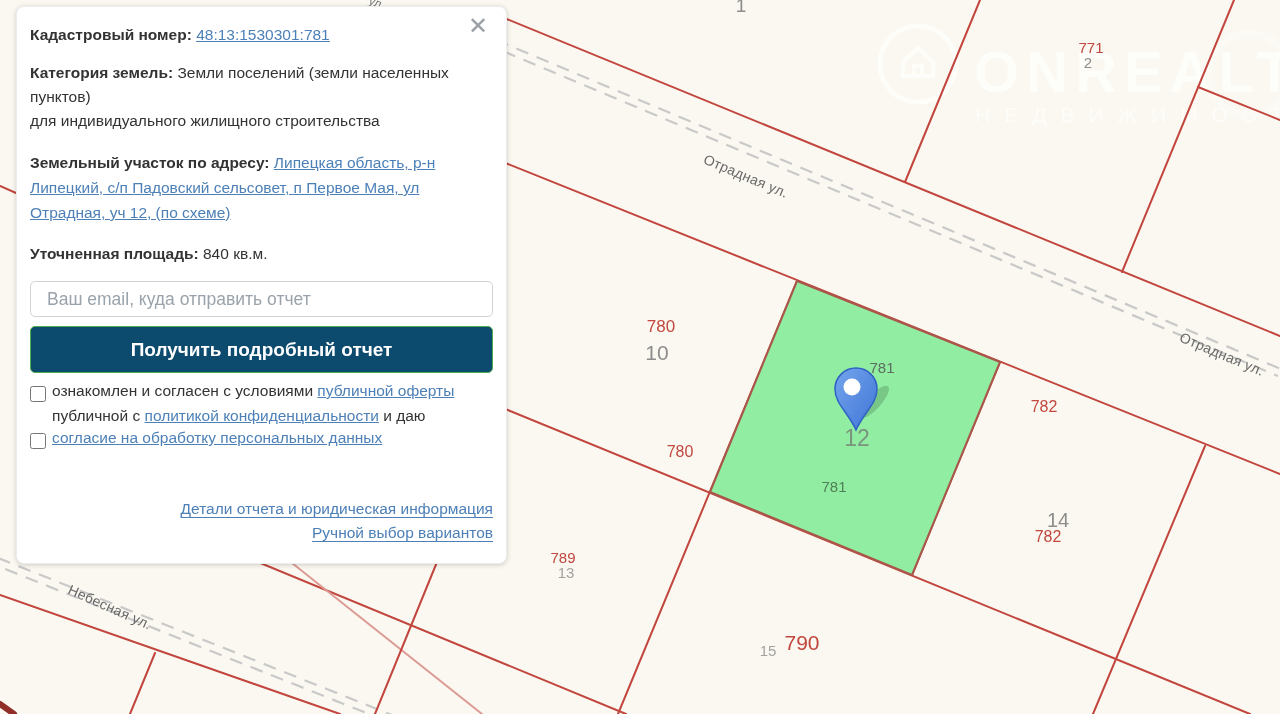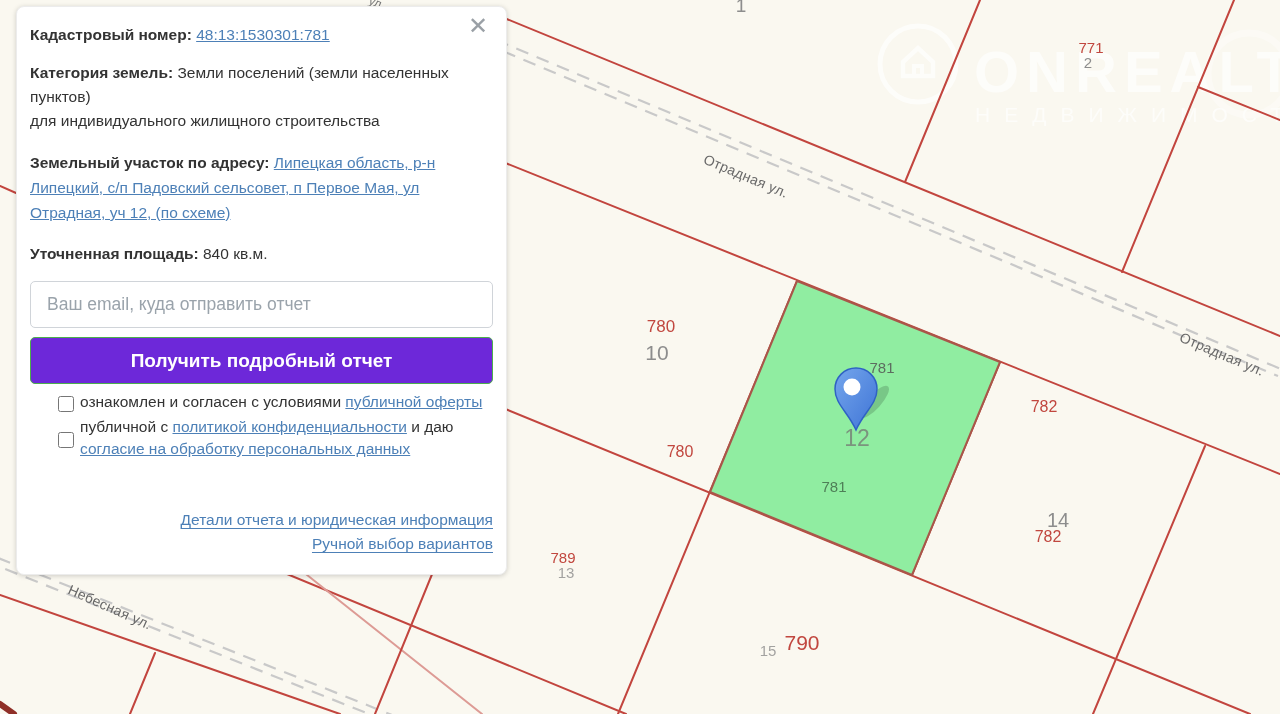--- a/index.html
+++ b/index.html
@@ -29,32 +29,32 @@
   #panel b{font-weight:700;}
   #panel a{color:#4d80b7;text-decoration:underline;cursor:pointer;}
   .row{margin-bottom:17px;line-height:24px;}
   .addr{line-height:25px;}
   #close-btn{
     position:absolute;top:6px;right:12px;font-size:24px;line-height:24px;
     color:#9aa0a6;cursor:pointer;font-weight:400;background:none;border:none;
     font-family:"Liberation Sans",sans-serif;
   }
   #email{
-    box-sizing:border-box;width:100%;height:47px;margin-top:7px;
+    box-sizing:border-box;width:100%;height:36px;margin-top:7px;
     border:1px solid #d0d4d9;border-radius:5px;padding:0 16px;
     font-size:17.5px;color:#444;font-family:"Liberation Sans",sans-serif;
   }
   #email::placeholder{color:#9aa3ab;}
   #submit{
     box-sizing:border-box;width:100%;height:47px;margin-top:9px;
-    background:#6d28d9;border:1px solid #4cae4c;border-radius:5px;
+    background:#0c4a6e;border:1px solid #4cae4c;border-radius:5px;
     color:#fff;font-size:19px;font-weight:700;cursor:pointer;
     font-family:"Liberation Sans",sans-serif;
   }
-  .cbrow{display:flex;align-items:center;margin-top:7px;line-height:22px;font-size:15.5px;margin-left:28px;}
+  .cbrow{display:flex;align-items:flex-end;margin-top:7px;line-height:22px;font-size:15.5px;}
   .cbrow input{
     width:16px;height:16px;margin:3px 6px 0 0;flex:0 0 auto;cursor:pointer;
   }
   .cbrow a{color:#68a0cc;text-decoration:none;}
   .links{margin-top:48px;text-align:right;line-height:24px;}
   .links a{
     color:#4d80b7;text-decoration:underline;
     text-decoration-style:dotted;text-underline-offset:3px;display:inline-block;
   }
 </style>

